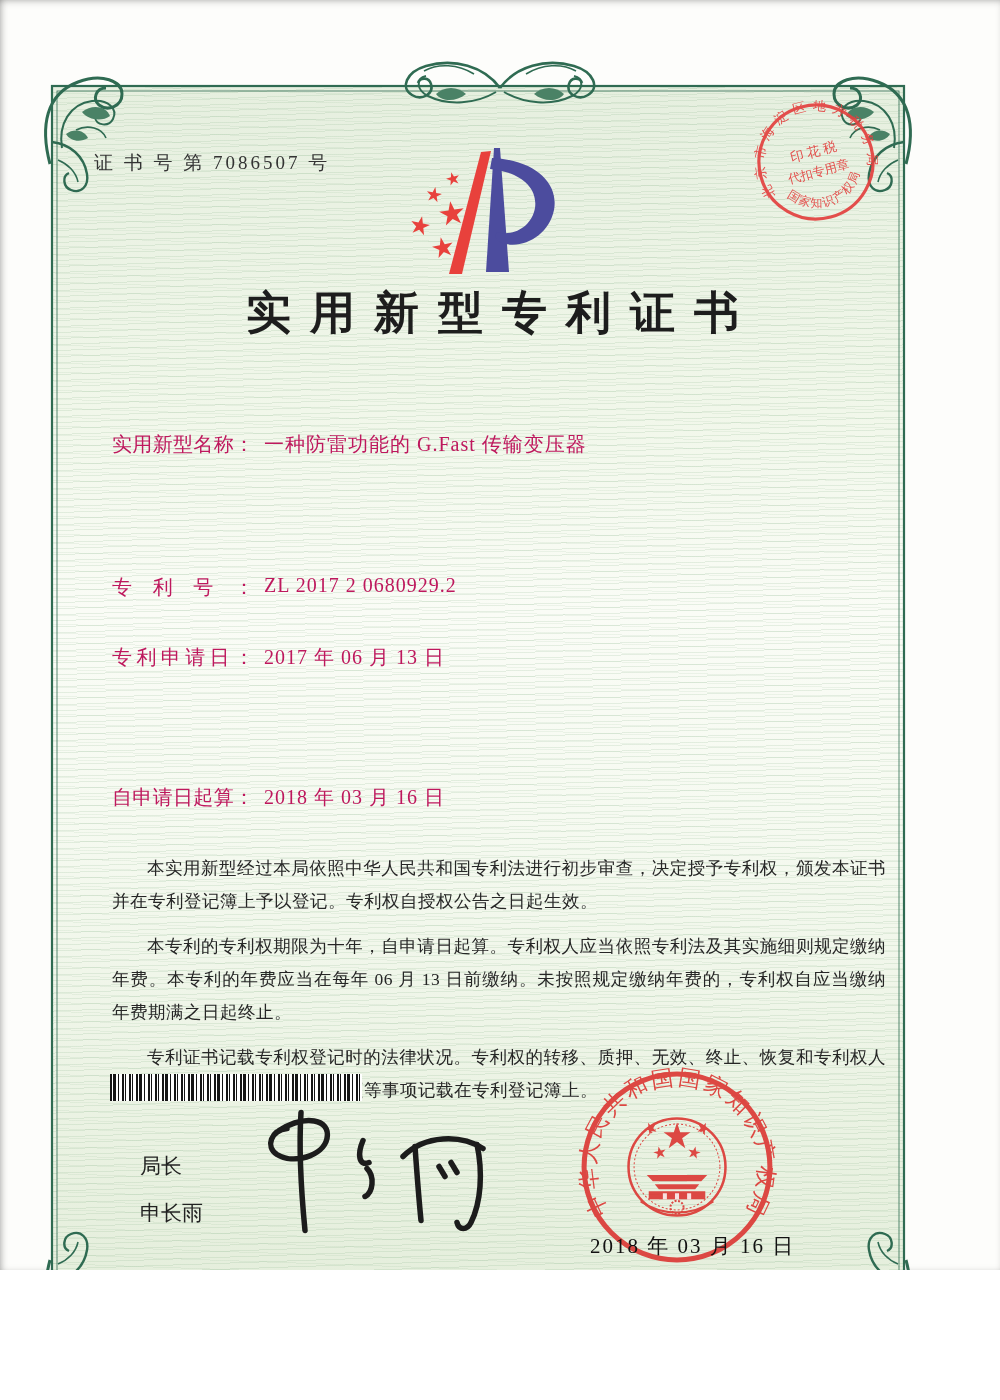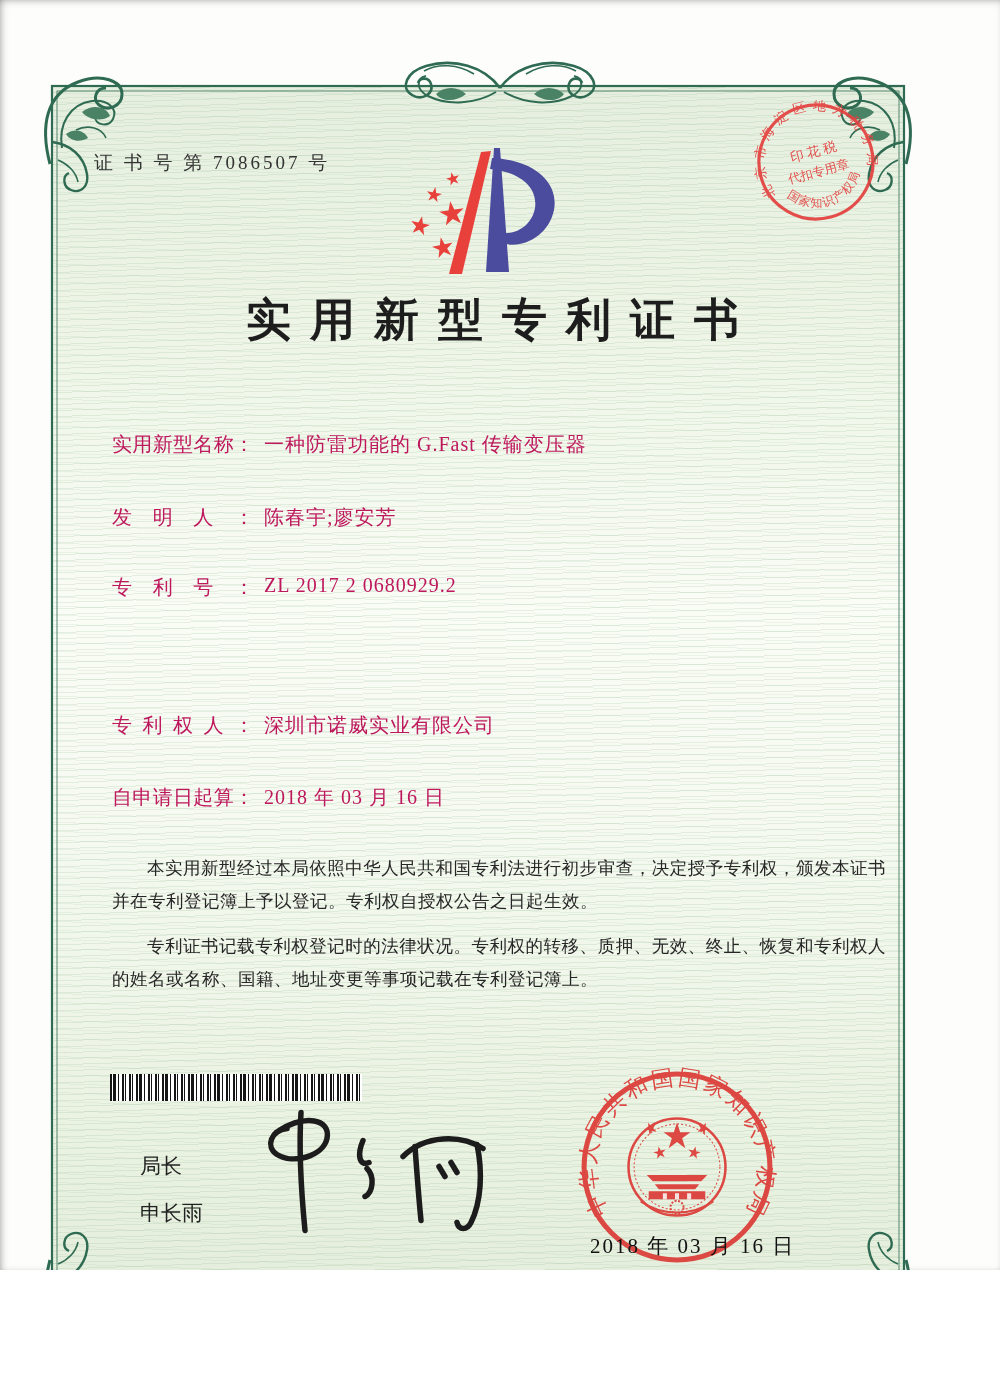--- a/index.html
+++ b/index.html
@@ -18,21 +18,21 @@
       repeating-linear-gradient(182deg, rgba(140,182,142,0.13) 0 1px, rgba(255,255,255,0) 1px 9px),
       linear-gradient(180deg,#e6efdf 0%,#f1f7ea 26%,#fafcf6 42%,#f6faf1 58%,#eaf2e2 84%,#e3edda 100%);
   }
   #frame{position:absolute;left:0;top:0;z-index:3;pointer-events:none;}
   #content{position:absolute;left:0;top:0;width:1000px;height:1400px;z-index:4;}
 
   .abs{position:absolute;}
   #cert-number{left:94px;top:150px;font-size:19px;letter-spacing:3px;color:#333;}
   #logo{left:396px;top:142px;}
   #tax-stamp{left:754px;top:100px;opacity:.93;}
-  #title{left:0;top:290px;width:1000px;text-align:center;font-size:45px;font-weight:bold;
+  #title{left:0;top:283px;width:1000px;text-align:center;font-size:45px;font-weight:bold;
          letter-spacing:19px;padding-left:4px;box-sizing:border-box;color:#1d1d1d;}
 
   .field{left:112px;width:800px;font-size:20px;color:#be185d;white-space:nowrap;}
   .flabel{display:inline-block;width:142px;text-align:justify;text-align-last:justify;vertical-align:top;}
   .fvalue{margin-left:10px;letter-spacing:1px;}
   #field-0{top:431px;} #field-1{top:504px;} #field-2{top:574px;}
   #field-3{top:644px;} #field-4{top:712px;} #field-5{top:784px;}
 
   #body-text{left:100px;top:840px;width:798px;font-size:17.5px;line-height:33px;
              text-align:justify;letter-spacing:.5px;color:#262626;}
@@ -123,35 +123,33 @@
         <text x="62" y="56" text-anchor="middle" font-size="13.5" font-family="Liberation Serif, DejaVu Serif, serif">印 花 税</text>
         <text x="62" y="76" text-anchor="middle" font-size="12.5" font-family="Liberation Serif, DejaVu Serif, serif">代扣专用章</text>
       </g>
     </svg>
 
     <div id="title" class="abs">实用新型专利证书</div>
 
     <div id="field-0" class="field abs">
       <span class="flabel">实用新型名称：</span><span class="fvalue">一种防雷功能的 G.Fast 传输变压器</span>
     </div>
-    <div id="field-1" class="field abs">
-      <span class="flabel">发明人：</span><span class="fvalue">陈春宇;廖安芳</span>
-    </div>
     <div id="field-2" class="field abs">
       <span class="flabel">专利号：</span><span class="fvalue">ZL 2017 2 0680929.2</span>
     </div>
-    <div id="field-4" class="field abs">
-      <span class="flabel">专利权人：</span><span class="fvalue">深圳市诺威实业有限公司</span>
+    <div id="field-3" class="field abs">
+      <span class="flabel">专利申请日：</span><span class="fvalue">2017 年 06 月 13 日</span>
     </div>
     <div id="field-5" class="field abs">
       <span class="flabel">自申请日起算：</span><span class="fvalue">2018 年 03 月 16 日</span>
     </div>
 
     <div id="body-text" class="abs">
       <p>本实用新型经过本局依照中华人民共和国专利法进行初步审查，决定授予专利权，颁发本证书并在专利登记簿上予以登记。专利权自授权公告之日起生效。</p>
+      <p>本专利的专利权期限为十年，自申请日起算。专利权人应当依照专利法及其实施细则规定缴纳年费。本专利的年费应当在每年 06 月 13 日前缴纳。未按照规定缴纳年费的，专利权自应当缴纳年费期满之日起终止。</p>
       <p>专利证书记载专利权登记时的法律状况。专利权的转移、质押、无效、终止、恢复和专利权人的姓名或名称、国籍、地址变更等事项记载在专利登记簿上。</p>
     </div>
 
     <div id="barcode" class="abs"></div>
 
     <div id="signer" class="abs">
       <div class="role">局长</div>
       <div class="name">申长雨</div>
     </div>
 

